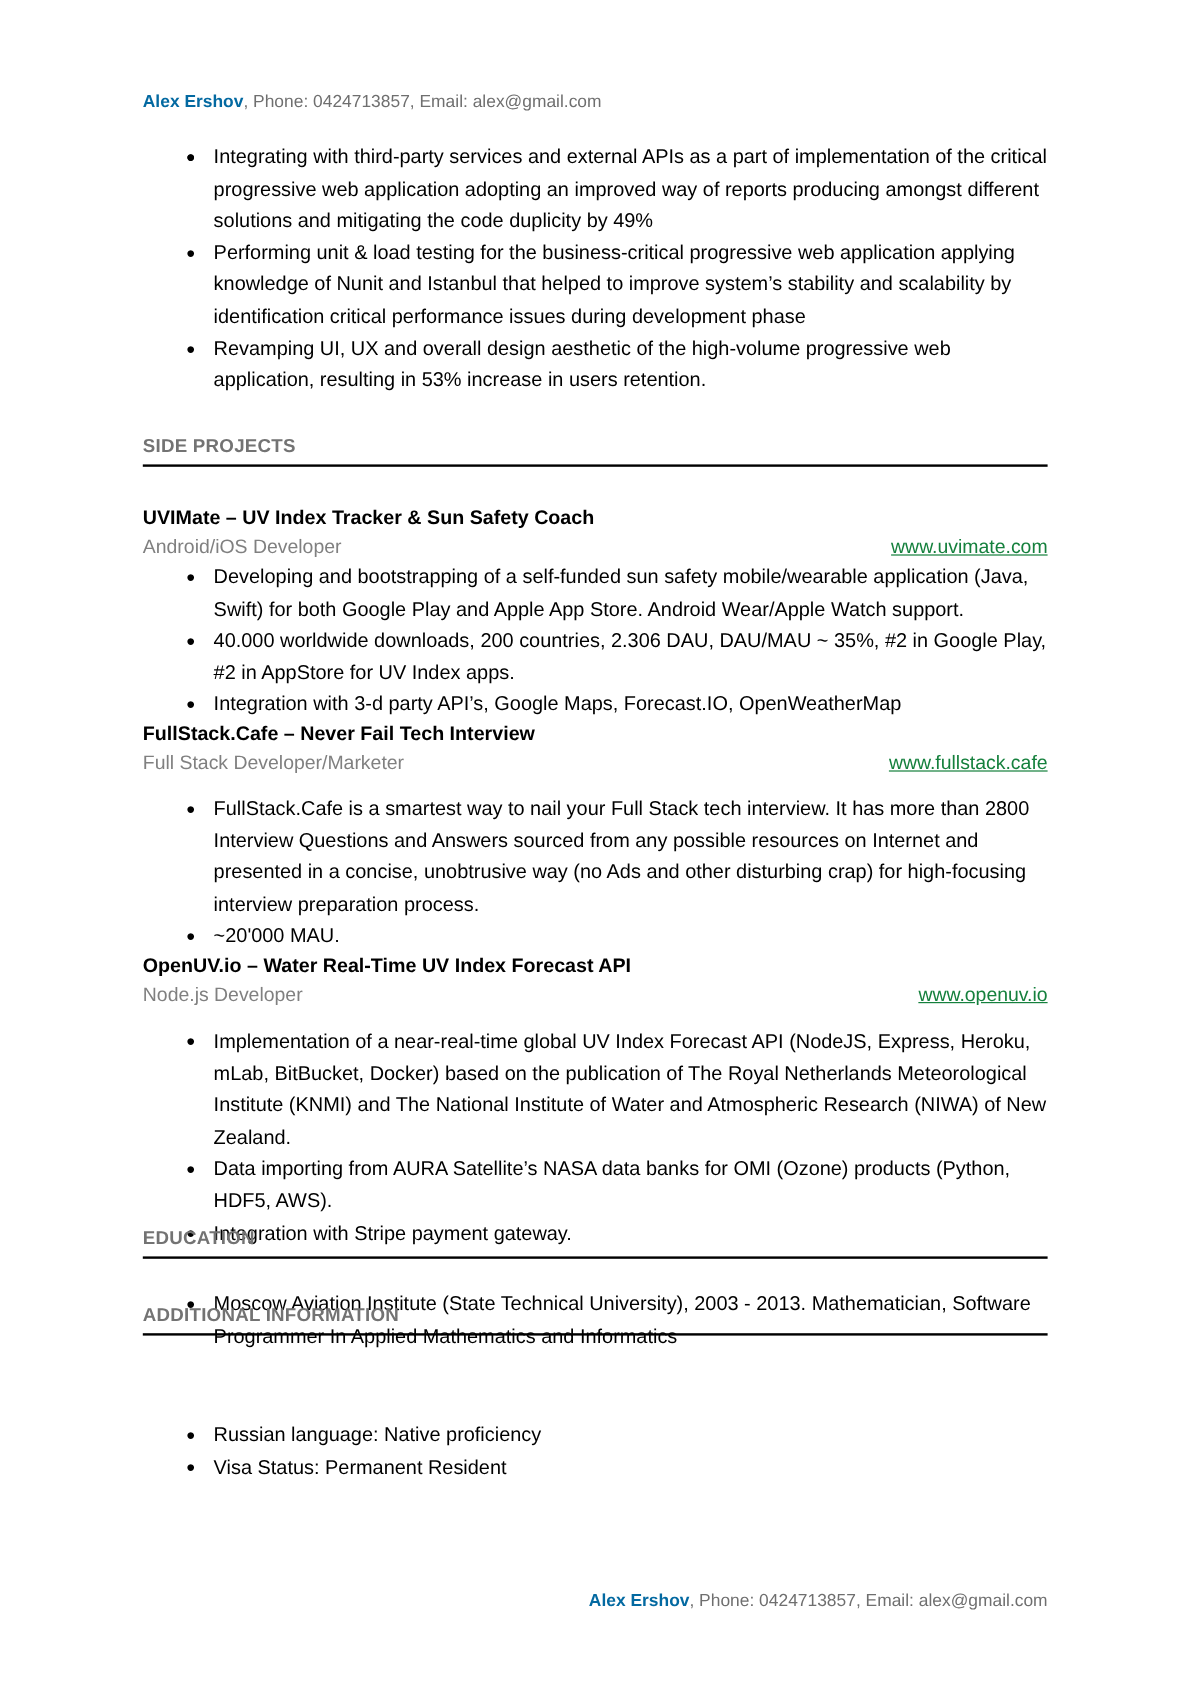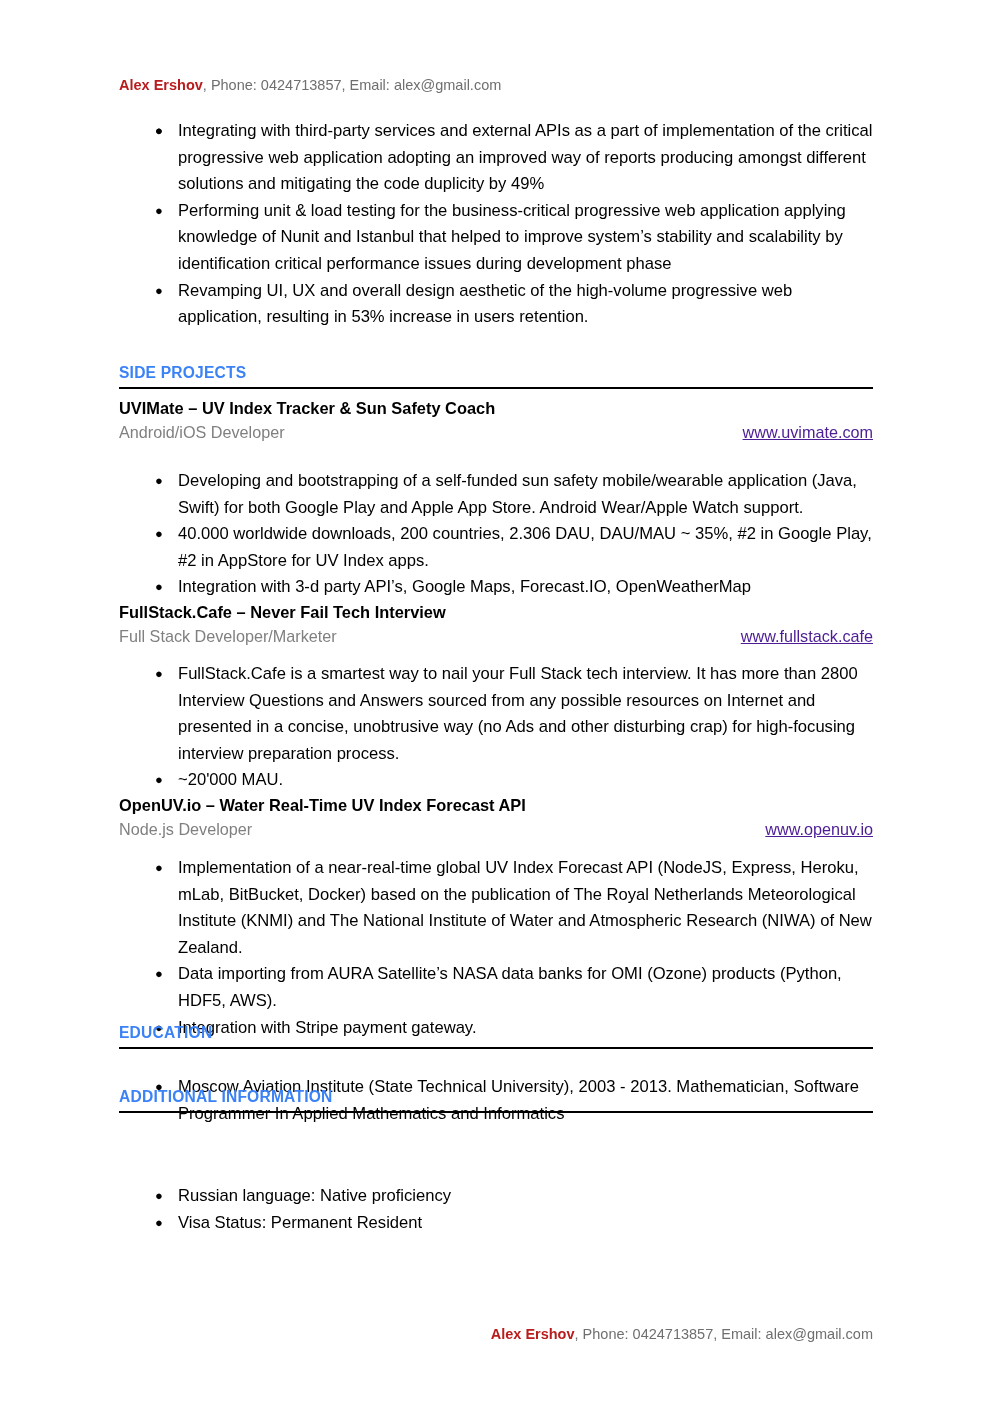--- a/index.html
+++ b/index.html
@@ -23,21 +23,21 @@
 
   
   .running-line {
     font-size: 14.5px;
     color: #6f6f6f;
     line-height: 1.3;
     white-space: nowrap;
   }
   .running-line .name {
     font-weight: bold;
-    color: #b91c1c;
+    color: #0369a1;
   }
   .page-header {
     position: absolute;
     left: 119px;
     top: 76px;
     width: 754px;
     text-align: left;
   }
   .page-footer {
     position: absolute;
@@ -76,21 +76,21 @@
     line-height: 26.6px;
     font-size: 13px;
     color: #000000;
   }
 
   
   .section-heading {
     font-size: 15.6px;
     font-weight: bold;
     letter-spacing: 0.2px;
-    color: #3b82f6;
+    color: #737373;
     line-height: 20px;
     padding-bottom: 4px;
     border-bottom: 2.4px solid #000000;
     text-transform: none;
   }
 
   
   .project-title {
     font-size: 16.4px;
     font-weight: bold;
@@ -102,21 +102,21 @@
     justify-content: space-between;
     align-items: center;
     line-height: 24px;
   }
   .project-role {
     font-size: 16.2px;
     color: #808080;
   }
   .project-link {
     font-size: 16.2px;
-    color: #4c1d95;
+    color: #15803d;
     text-decoration: underline;
     white-space: nowrap;
   }
 </style>
 </head>
 <body>
 
 <div class="page">
 
   <div class="page-header">
@@ -142,21 +142,21 @@
         <span class="bullet-dot">●</span>
         <span>Revamping UI, UX and overall design aesthetic of the high-volume progressive web application, resulting in 53% increase in users retention.</span>
       </li>
     </ul>
   </div>
 
   <div class="body-block" style="top:363px;">
     <div class="section-heading">SIDE PROJECTS</div>
   </div>
 
-  <div class="body-block" style="top:396px;">
+  <div class="body-block" style="top:420px;">
     <div class="project-title">UVIMate – UV Index Tracker &amp; Sun Safety Coach</div>
     <div class="project-meta">
       <span class="project-role">Android/iOS Developer</span>
       <span class="project-link">www.uvimate.com</span>
     </div>
   </div>
   <div class="body-block" style="top:468px;">
     <ul class="bullets">
       <li>
         <span class="bullet-dot">●</span>

